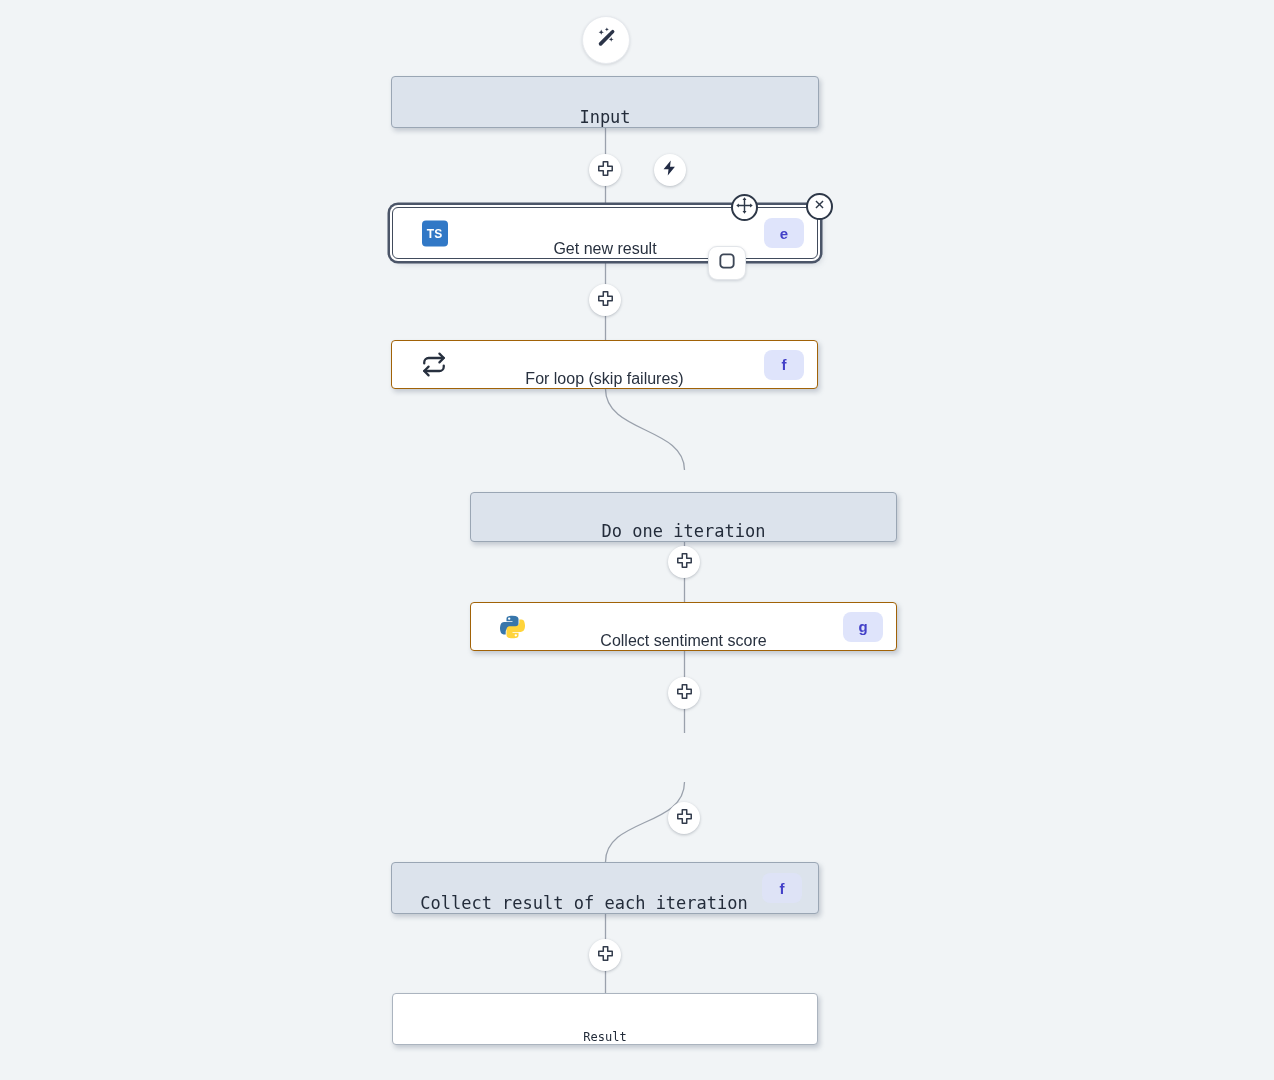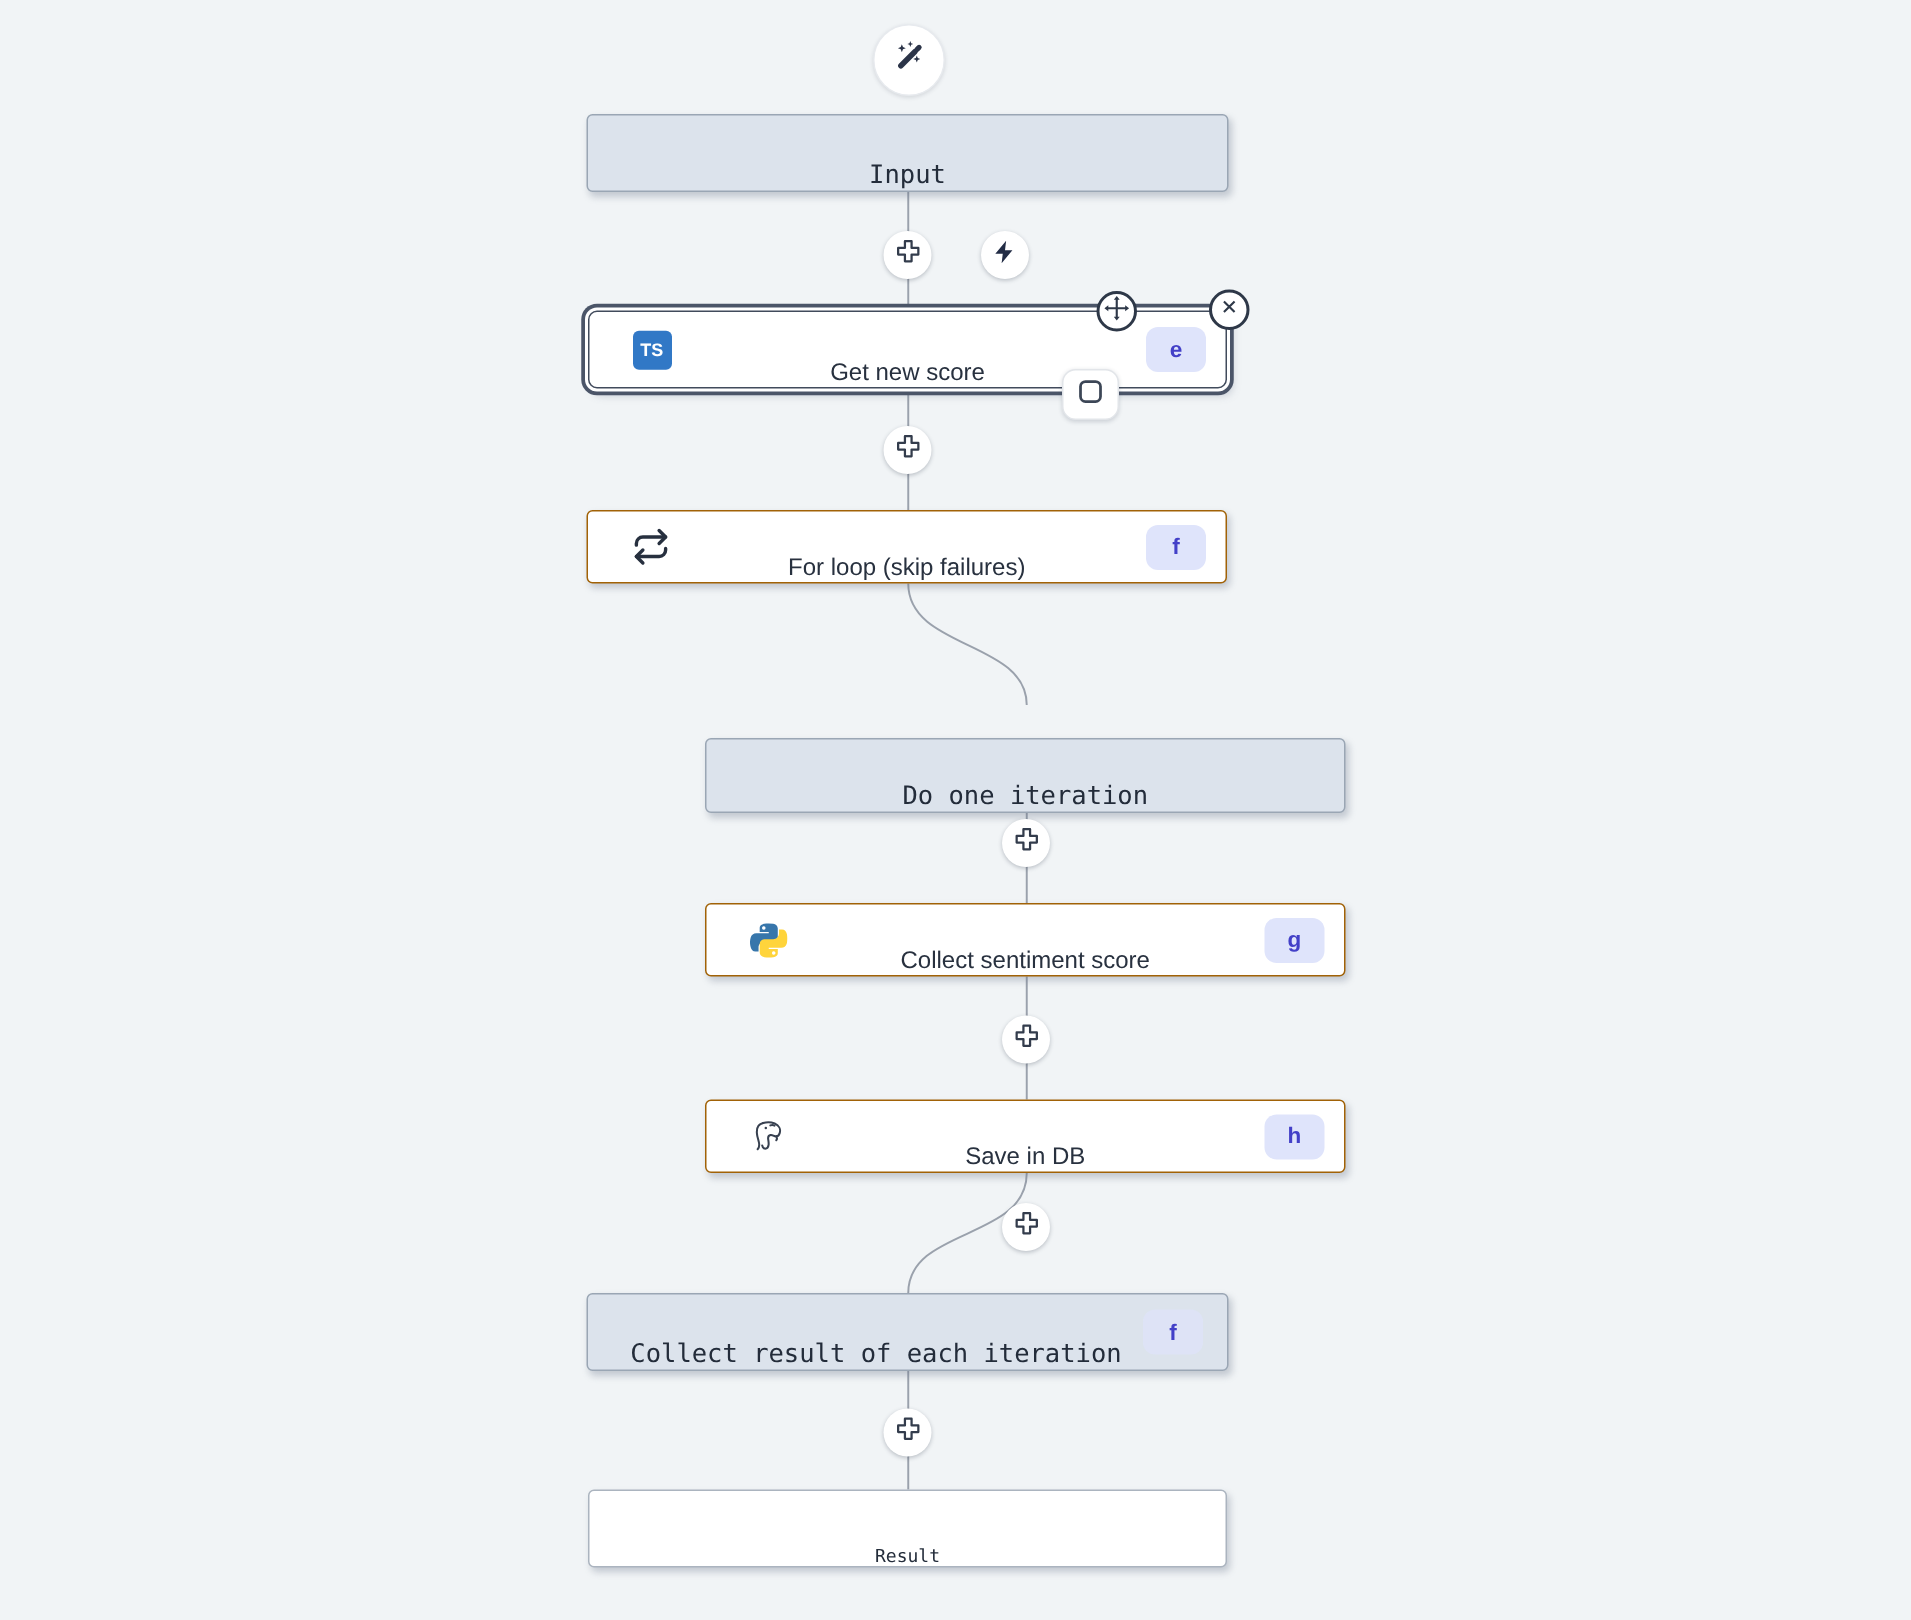--- a/index.html
+++ b/index.html
@@ -116,21 +116,21 @@
       <svg width="18" height="18" viewBox="0 0 24 24">
         <path d="M13 2 L3.4 13.6 h6.6 l-1 8.4 L18.6 10.4 h-6.6 l1-8.4 Z" fill="#222c45"></path>
       </svg>
     </span>
   </div>
 
   <div class="node node-task node-selected" style="left:392px;top:207px;width:426px;height:52px;">
     <span class="lang-icon">
       <span class="ts-box">TS</span>
     </span>
-    <span>Get new score</span>
+    <span>Get new result</span>
     <span class="badge">e</span>
   </div>
 
   <div class="ring-icon" style="left:731px;top:194px;">
     <span>
       <svg width="19" height="19" viewBox="0 0 24 24">
         <path d="M12 4 V20 M4 12 H20" stroke="#2e3848" stroke-width="1.8"></path>
         <path d="M12 1.6 L9.5 4.9 H14.5 Z M12 22.4 L9.5 19.1 H14.5 Z M1.6 12 L4.9 9.5 V14.5 Z M22.4 12 L19.1 9.5 V14.5 Z" fill="#2e3848"></path>
       </svg>
     </span>
@@ -195,33 +195,20 @@
   </div>
 
   <div class="circle-btn" style="left:668px;top:677px;">
     <span>
       <svg width="19" height="19" viewBox="0 0 24 24">
         <path d="M9.2 3.5 h5.6 v5.7 h5.7 v5.6 h-5.7 v5.7 H9.2 v-5.7 H3.5 V9.2 h5.7 Z" fill="#ffffff" stroke="#333c4c" stroke-width="1.9" stroke-linejoin="round"></path>
       </svg>
     </span>
   </div>
 
-  <div class="node node-task" style="left:470px;top:733px;width:427px;height:49px;border-radius:4px;">
-    <span class="lang-icon">
-      <svg width="25" height="25" viewBox="0 0 24 24" fill="none" stroke="#384150" stroke-width="1.3" stroke-linecap="round" stroke-linejoin="round">
-        <path d="M8.4 3.1 C5.9 3.6 4.2 5.8 4.4 9.4 c.15 2.9 1.5 5.3 1.5 7.6 0 1.2-.3 2.1-1 2.8"></path>
-        <path d="M8.4 3.1 c2.3-.7 5.2-.6 7.4.3 2.8 1.2 4 3.7 3.2 6.1 -.5 1.6-1.8 2.3-3 2 -1-.2-1.7-1-2.8-.8 -1.1.2-1.7 1.1-1.6 2.3 .1 1.4.5 2.5.3 4.1 -.2 1.5-1 2.4-2.1 2.4 -1 0-1.8-.7-2-2.1"></path>
-        <path d="M13 4.6 c.9-.4 1.9-.3 2.7.1"></path>
-        <path d="M16.9 11.6 c.5.9.4 1.9-.1 2.5"></path>
-        <circle cx="10.1" cy="6.3" r=".8" fill="#384150" stroke="none"></circle>
-      </svg>
-    </span>
-    <span>Save in DB</span>
-    <span class="badge">h</span>
-  </div>
 
   <div class="circle-btn" style="left:668px;top:802px;">
     <span>
       <svg width="19" height="19" viewBox="0 0 24 24">
         <path d="M9.2 3.5 h5.6 v5.7 h5.7 v5.6 h-5.7 v5.7 H9.2 v-5.7 H3.5 V9.2 h5.7 Z" fill="#ffffff" stroke="#333c4c" stroke-width="1.9" stroke-linejoin="round"></path>
       </svg>
     </span>
   </div>
 
   <div class="node node-virtual label-pad-right" style="left:391px;top:862px;width:428px;height:52px;">

